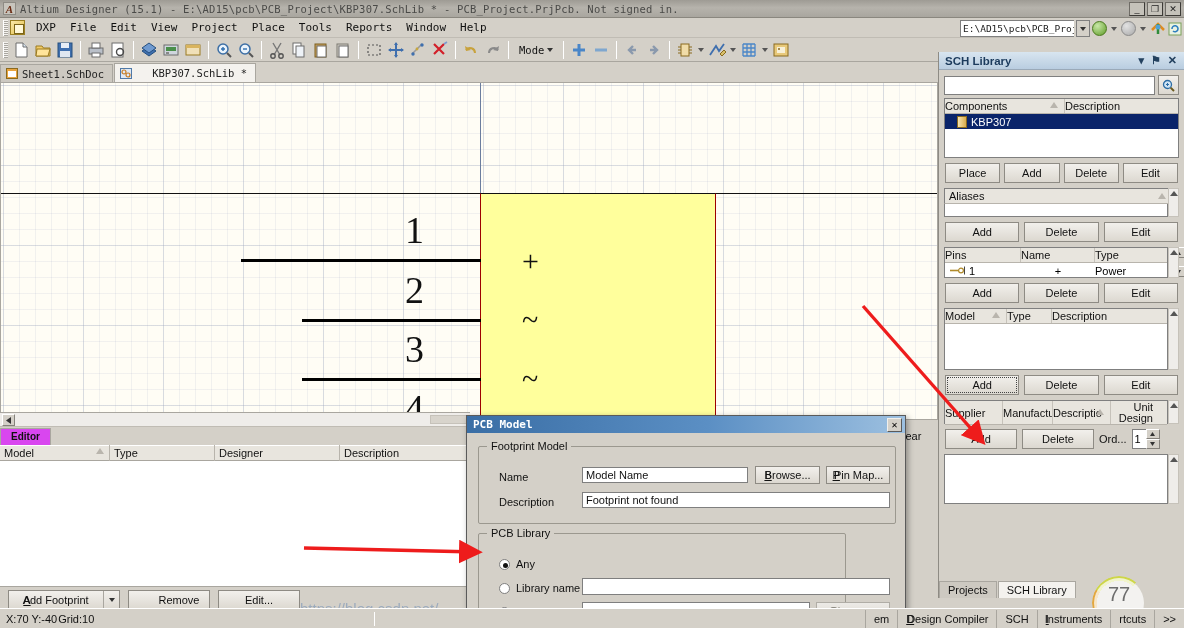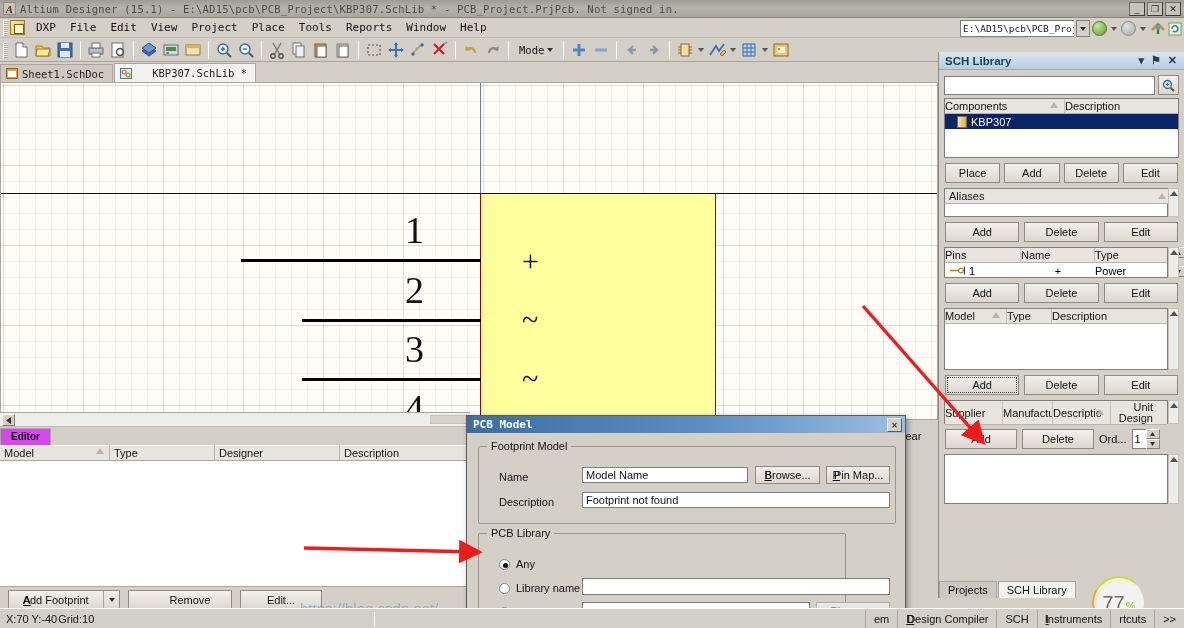--- a/index.html
+++ b/index.html
@@ -329,21 +329,21 @@
   .watermark {
     position: absolute; left: 300px; top: 600px; font-size: 15px;
     color: rgba(110,140,180,.55); font-family: "Liberation Sans", sans-serif;
     white-space: nowrap; pointer-events: none;
   }
   .badge77 {
     position: absolute; left: 1094px; top: 578px; width: 50px; height: 50px;
     border-radius: 50%; background: rgba(255,255,255,.72);
     border: 3px solid transparent;
     display: flex; align-items: center; justify-content: center;
-    color: #6d6d6d; font-size: 20px; font-family: "Liberation Sans", sans-serif;
+    color: #6d6d6d; font-size: 20px; font-family: "Liberation Sans", sans-serif; flex-direction: column;
   }
   .badge77 .pct { font-size: 11px; color: #9bbf3a; margin-left: 1px; margin-top: 6px; }
   .badge-ring {
     position: absolute; left: 1092px; top: 576px; width: 54px; height: 54px;
     border-radius: 50%;
     background: conic-gradient(from 200deg, #e6a127 0deg 100deg, #cdd832 100deg 200deg, rgba(255,255,255,0) 200deg 360deg);
     -webkit-mask: radial-gradient(circle, transparent 22px, #000 22px);
     mask: radial-gradient(circle, transparent 22px, #000 22px);
     opacity: .85;
   }
@@ -695,21 +695,21 @@
     <div class="ed-btnrow">
       <div class="btn split" style="width:112px;">
         <span style="flex:1;display:flex;align-items:center;justify-content:center;">
             <u>A</u>
             <span style="margin-left:-8px;">Add Footprint</span>
           </span>
         <span style="width:16px;height:18px;border-left:1px solid #a9a69f;display:flex;align-items:center;justify-content:center;">
             <span class="caret-d"></span>
           </span>
       </div>
-      <div class="btn" style="width:104px;padding-left:20px;">
+      <div class="btn" style="width:82px;padding-left:20px;">
         <span>Remove</span>
       </div>
       <div class="btn" style="width:82px;">
         <span>Edit...</span>
       </div>
     </div>
   </div>
 
   <div class="schlib">
     <div class="panel-title">

